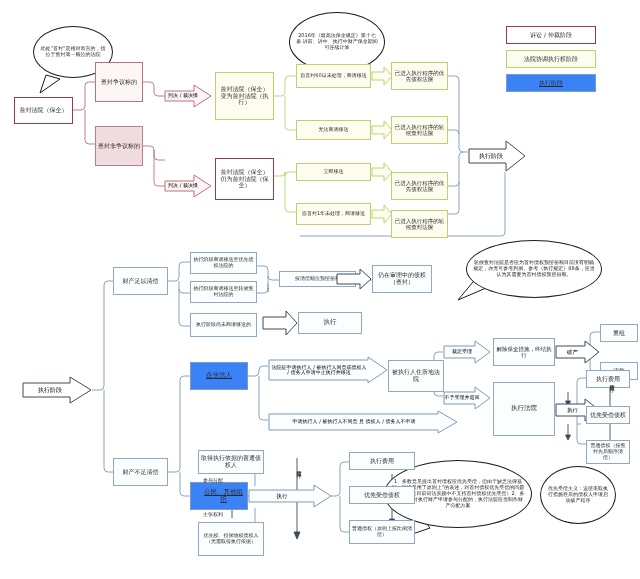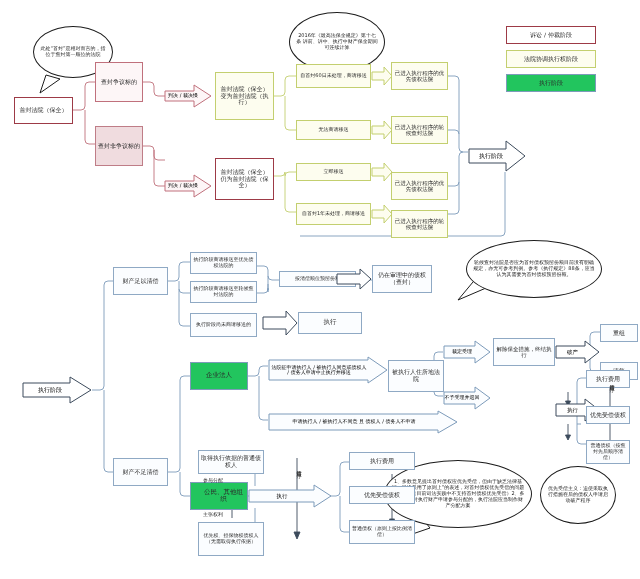--- a/index.html
+++ b/index.html
@@ -18,21 +18,21 @@
     background:#ffffff;
   }
   .node span{display:block;width:100%;}
 
   
   .red   {border:1px solid #c0707c;background:#fdf6f7;color:#2b2b2b;}
   .redd  {border:1.4px solid #9d3a46;background:#ffffff;color:#2b2b2b;}
   .redf  {border:1px solid #bf7d87;background:#f0dcdf;color:#2b2b2b;}
   .yel   {border:1px solid #c3cf6f;background:#fdfdef;color:#2b2b2b;}
   .blu   {border:1px solid #8fa9c4;background:#fbfdff;color:#2b2b2b;}
-  .blub  {border:1px solid #7d9bba;background:#22c55e;color:#2b2b2b;}
+  .blub  {border:1px solid #7d9bba;background:#3b82f6;color:#2b2b2b;text-decoration:underline;}
 
   .t5{font-size:5px;}
   .t55{font-size:5.5px;}
   .t6{font-size:6px;}
   .t65{font-size:6.5px;}
 
   
   .bubble{
     position:absolute;box-sizing:border-box;display:flex;
     align-items:center;justify-content:center;text-align:center;
@@ -357,20 +357,23 @@
       </svg>
     <span class="lbl t55" style="margin-right:10px;">破产</span>
   </div>
   <div class="node blu t6" style="left:600px;top:324px;width:38px;height:18px;">
     <span>重组</span>
   </div>
   <div class="node blu t6" style="left:600px;top:362px;width:38px;height:18px;">
     <span>清算</span>
   </div>
 
+  <div class="node blu t65" style="left:493px;top:382px;width:62px;height:54px;">
+    <span>执行法院</span>
+  </div>
   <div class="arrow" style="left:555px;top:398px;width:45px;height:24px;">
     <svg width="45" height="24" viewBox="0 0 45 24">
         <path d="M1 6 L30 6 L30 1 L44 12 L30 23 L30 18 L1 18 Z" fill="#ffffff" stroke="#3c4b5c" stroke-width="1"></path>
       </svg>
     <span class="lbl t55" style="margin-right:10px;">执行</span>
   </div>
 
   <div class="node blu t6" style="left:586px;top:370px;width:44px;height:18px;">
     <span>执行费用</span>
   </div>

